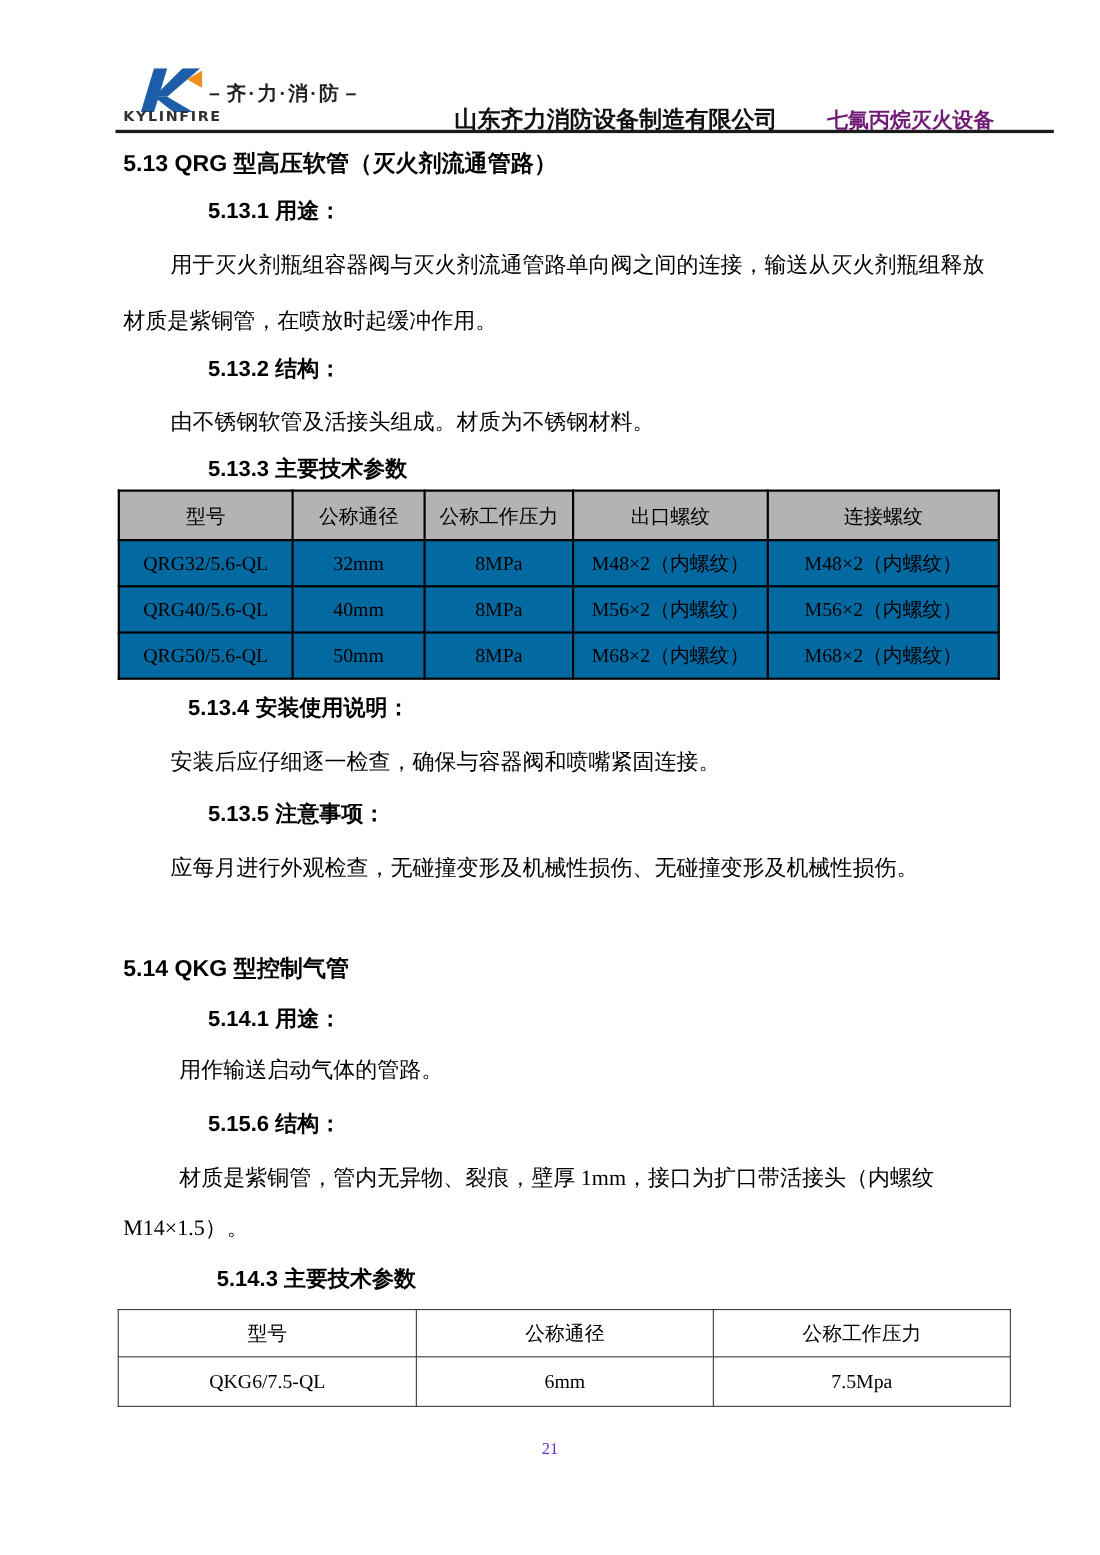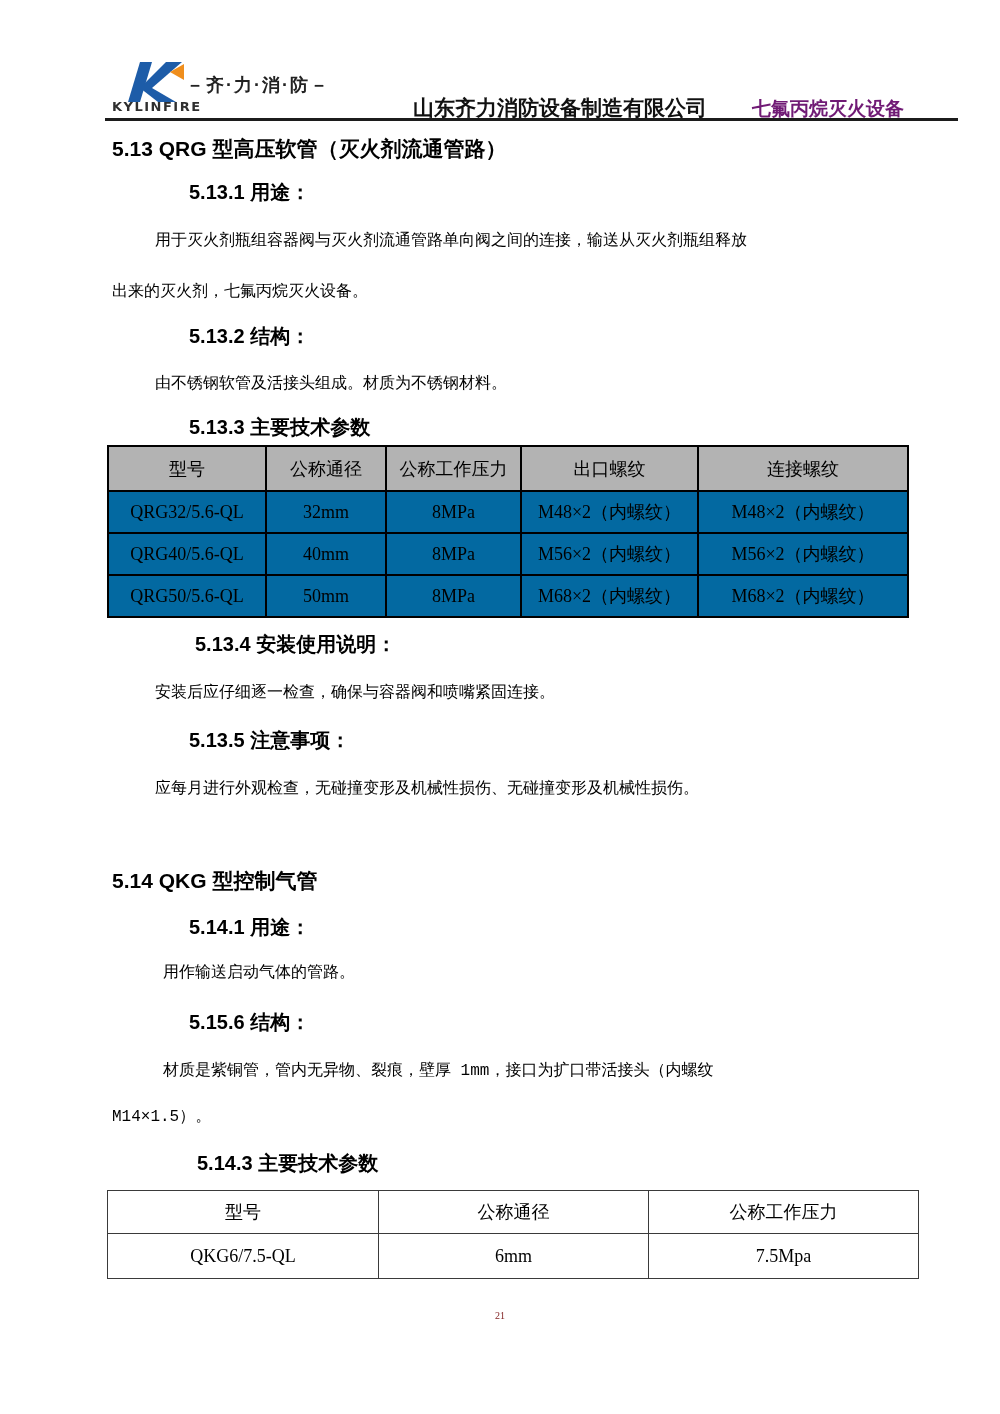--- a/index.html
+++ b/index.html
@@ -8,21 +8,21 @@
     width:1000px;height:1414px;
     margin:0 auto;
     background:#ffffff;
     font-family:"Liberation Serif", serif;
     color:#000;
     overflow:hidden;
   }
   .abs{position:absolute;white-space:nowrap;}
   .h1{font-family:"Liberation Sans", sans-serif;font-weight:700;font-size:21px;line-height:24px;}
   .h2{font-family:"Liberation Sans", sans-serif;font-weight:700;font-size:20px;line-height:23px;margin-left:34px;}
-  .body-text{font-size:16px;line-height:24px;font-family:Liberation Mono, monospace;}
+  .body-text{font-size:20px;line-height:24px;font-family:Liberation Serif, serif;}
   .brand{
     font-family:"DejaVu Sans", sans-serif;font-weight:800;font-size:13px;
     letter-spacing:1.5px;color:#2f2f2f;transform:scaleY(.95);
   }
   .tagline{
     font-family:"Liberation Sans", sans-serif;font-weight:700;font-size:18px;
     letter-spacing:2px;color:#222;
   }
   .company{font-family:"Liberation Sans", sans-serif;font-weight:700;font-size:21px;color:#111;}
   .product{font-family:"Liberation Sans", sans-serif;font-weight:700;font-size:19px;color:#701a75;}
@@ -35,21 +35,21 @@
   }
   .t1 th{background:#b3b3b3;height:43px;}
   .t1 td{height:40px;background:#0369a1;}
   .t2{position:absolute;left:107px;top:1190px;width:811px;}
   .t2 th,.t2 td{
     border:1.5px solid #3a3a3a;text-align:center;vertical-align:middle;
     font-size:18px;font-weight:400;padding:0;background:#fff;
   }
   .t2 th{height:42px;}
   .t2 td{height:44px;}
-  .footer-page{font-size:10px;color:#7f1d1d;}
+  .footer-page{font-size:15px;color:#6d28d9;}
 </style>
 </head>
 <body>
 
 <div class="page">
 
   <div>
     <svg class="abs" style="left:128px;top:62px;" width="56" height="40" viewBox="0 0 56 40">
       <polygon points="12,0 24,0 12,40 0,40" fill="#1d5ca8"></polygon>
       <polygon points="38,0 54,0 24,26 12,26" fill="#1d5ca8"></polygon>
@@ -60,21 +60,21 @@
     <div class="abs tagline" style="left:186px;top:73px;">－齐·力·消·防－</div>
     <div class="abs company" style="left:413px;top:94px;">山东齐力消防设备制造有限公司</div>
     <div class="abs product" style="left:752px;top:96px;">七氟丙烷灭火设备</div>
     <div class="header-rule"></div>
   </div>
 
   <div class="abs h1" style="left:112px;top:137px;">5.13 QRG 型高压软管（灭火剂流通管路）</div>
 
   <div class="abs h2" style="left:155px;top:181px;">5.13.1 用途：</div>
   <div class="abs body-text" style="left:155px;top:229px;">用于灭火剂瓶组容器阀与灭火剂流通管路单向阀之间的连接，输送从灭火剂瓶组释放</div>
-  <div class="abs body-text" style="left:112px;top:280px;">出来的灭火剂，七氟丙烷灭火设备。</div>
+  <div class="abs body-text" style="left:112px;top:280px;">材质是紫铜管，在喷放时起缓冲作用。</div>
 
   <div class="abs h2" style="left:155px;top:325px;">5.13.2 结构：</div>
   <div class="abs body-text" style="left:155px;top:372px;">由不锈钢软管及活接头组成。材质为不锈钢材料。</div>
 
   <div class="abs h2" style="left:155px;top:416px;">5.13.3 主要技术参数</div>
 
   <table class="t1">
     <colgroup>
       <col style="width:158px">
         <col style="width:120px">
@@ -107,21 +107,21 @@
     <tr>
       <td>QRG50/5.6-QL</td>
       <td>50mm</td>
       <td>8MPa</td>
       <td>M68×2（内螺纹）</td>
       <td>M68×2（内螺纹）</td>
     </tr>
   </tbody>
     </table>
 
-  <div class="abs h2" style="left:161px;top:633px;">5.13.4 安装使用说明：</div>
+  <div class="abs h2" style="left:137px;top:633px;">5.13.4 安装使用说明：</div>
   <div class="abs body-text" style="left:155px;top:681px;">安装后应仔细逐一检查，确保与容器阀和喷嘴紧固连接。</div>
 
   <div class="abs h2" style="left:155px;top:729px;">5.13.5 注意事项：</div>
   <div class="abs body-text" style="left:155px;top:777px;">应每月进行外观检查，无碰撞变形及机械性损伤、无碰撞变形及机械性损伤。</div>
 
   <div class="abs h1" style="left:112px;top:869px;">5.14 QKG 型控制气管</div>
 
   <div class="abs h2" style="left:155px;top:916px;">5.14.1 用途：</div>
   <div class="abs body-text" style="left:163px;top:961px;">用作输送启动气体的管路。</div>
 

